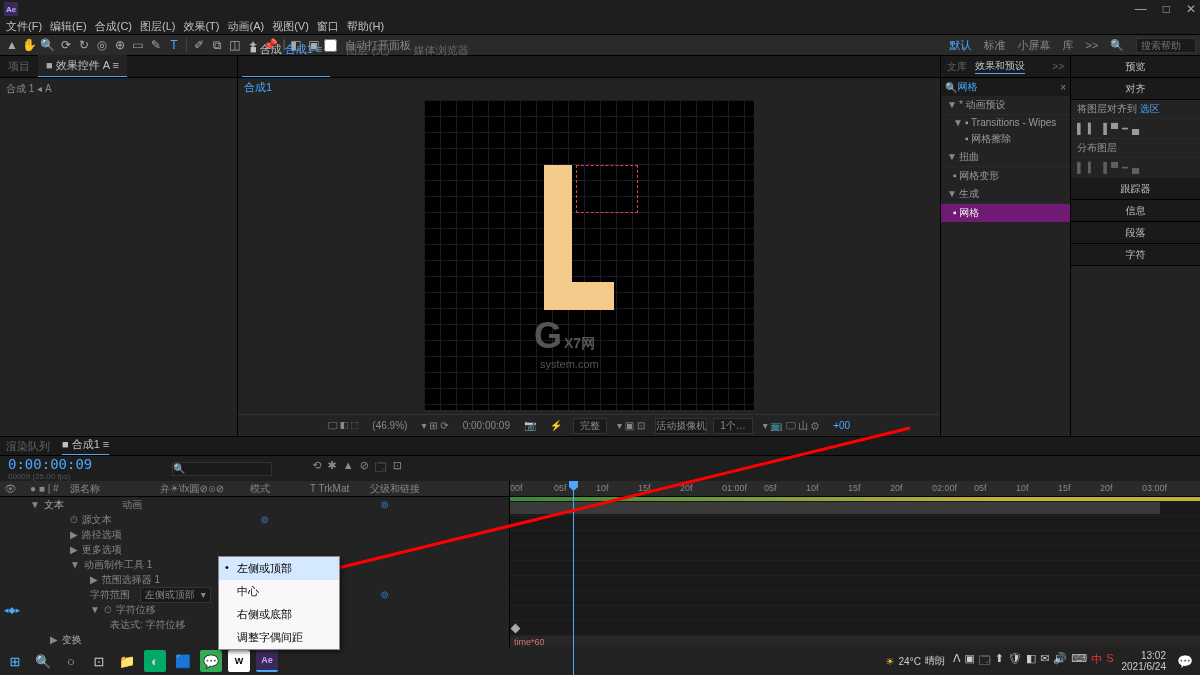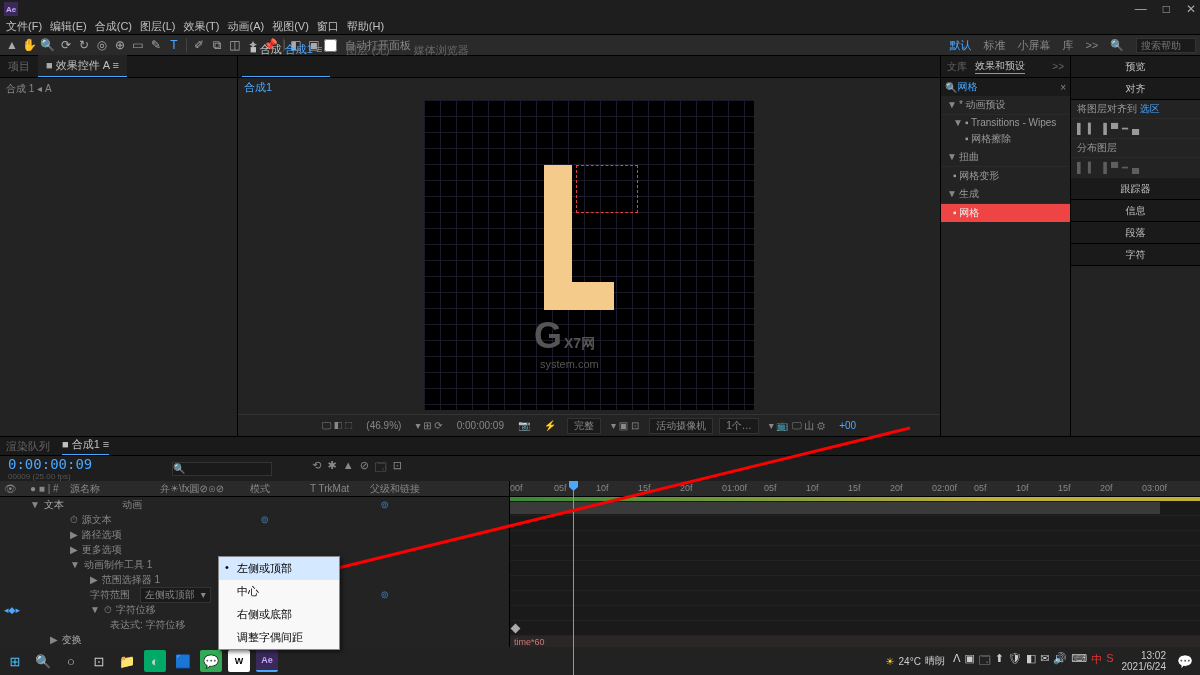--- a/index.html
+++ b/index.html
@@ -37,21 +37,21 @@
 .watermark { position:absolute; left:110px; top:215px; font-size:36px; color:#555; font-weight:bold; display:flex; align-items:baseline; }
 .watermark .small { font-size:14px; margin-left:2px; }
 .viewer-controls { height:22px; background:#232323; border-top:1px solid #333; display:flex; align-items:center; justify-content:center; gap:6px; font-size:10px; color:#888; }
 .vc-item { padding:0 4px; }
 .right-panel { width:130px; background:#232323; border-left:1px solid #000; font-size:10px; }
 .right-panel2 { width:130px; background:#232323; border-left:1px solid #000; font-size:10px; }
 .rp-header { height:22px; background:#1a1a1a; border-bottom:1px solid #000; display:flex; align-items:center; padding:0 6px;justify-content:center; }
 .rp-search { background:#1a1a1a; padding:2px 4px; display:flex; align-items:center; color:#4aa8ff; font-size:10px; }
 .rp-section { padding:2px 6px; color:#999; border-bottom:1px solid #2a2a2a; }
 .rp-item { padding:2px 12px; color:#999; font-size:10px; }
-.rp-item.sel { background:#ef4444; color:#eee; }
+.rp-item.sel { background:#701a75; color:#eee; }
 .rp-tree-toggle { color:#888; margin-right:2px; }
 
 
 .timeline-area { height:240px; background:#1e1e1e; border-top:1px solid #000; display:flex; flex-direction:column; }
 .tl-tabs { height:20px; background:#1a1a1a; display:flex; align-items:center; font-size:11px; padding-left:6px; gap:12px; border-bottom:1px solid #000; }
 .tl-header { height:28px; display:flex; align-items:center; }
 .timecode { color:#4aa8ff; font-size:14px; font-family:monospace; padding-left:8px; }
 .tl-header-icons { display:flex; gap:6px; margin-left:40px; font-size:11px; color:#888; }
 .tl-body { flex:1; display:flex; position:relative; }
 .tl-left { width:510px; background:#232323; border-right:1px solid #000; position:relative; }
@@ -178,21 +178,21 @@
     </div>
     <div class="viewer-controls">
       <span class="vc-item">🖵 ◧ ⬚</span>
       <span class="vc-item">(46.9%)</span>
       <span class="vc-item">▾ ⊞ ⟳</span>
       <span class="vc-item">0:00:00:09</span>
       <span class="vc-item">📷</span>
       <span class="vc-item">⚡</span>
       <span class="vc-item" style="background:#1a1a1a;border:1px solid #333;padding:0 6px">完整</span>
       <span class="vc-item">▾ ▣ ⊡</span>
-      <span class="vc-item" style="background:#1a1a1a;border:1px solid #333;padding:0 6px">活动摄像机</span>
+      <span class="vc-item" style="background:#1a1a1a;border:1px solid #333;padding:0 0">活动摄像机</span>
       <span class="vc-item" style="background:#1a1a1a;border:1px solid #333;padding:0 6px">1个…</span>
       <span class="vc-item">▾ 📺 🖵 山 ⚙</span>
       <span class="vc-item" style="color:#4aa8ff">+00</span>
     </div>
   </div>
 
   <div class="right-panel">
     <div class="rp-header">
       <span style="color:#666;font-size:10px">文库</span>
       <span style="margin-left:8px;border-bottom:1px solid #4aa8ff;font-size:10px">效果和预设</span>

